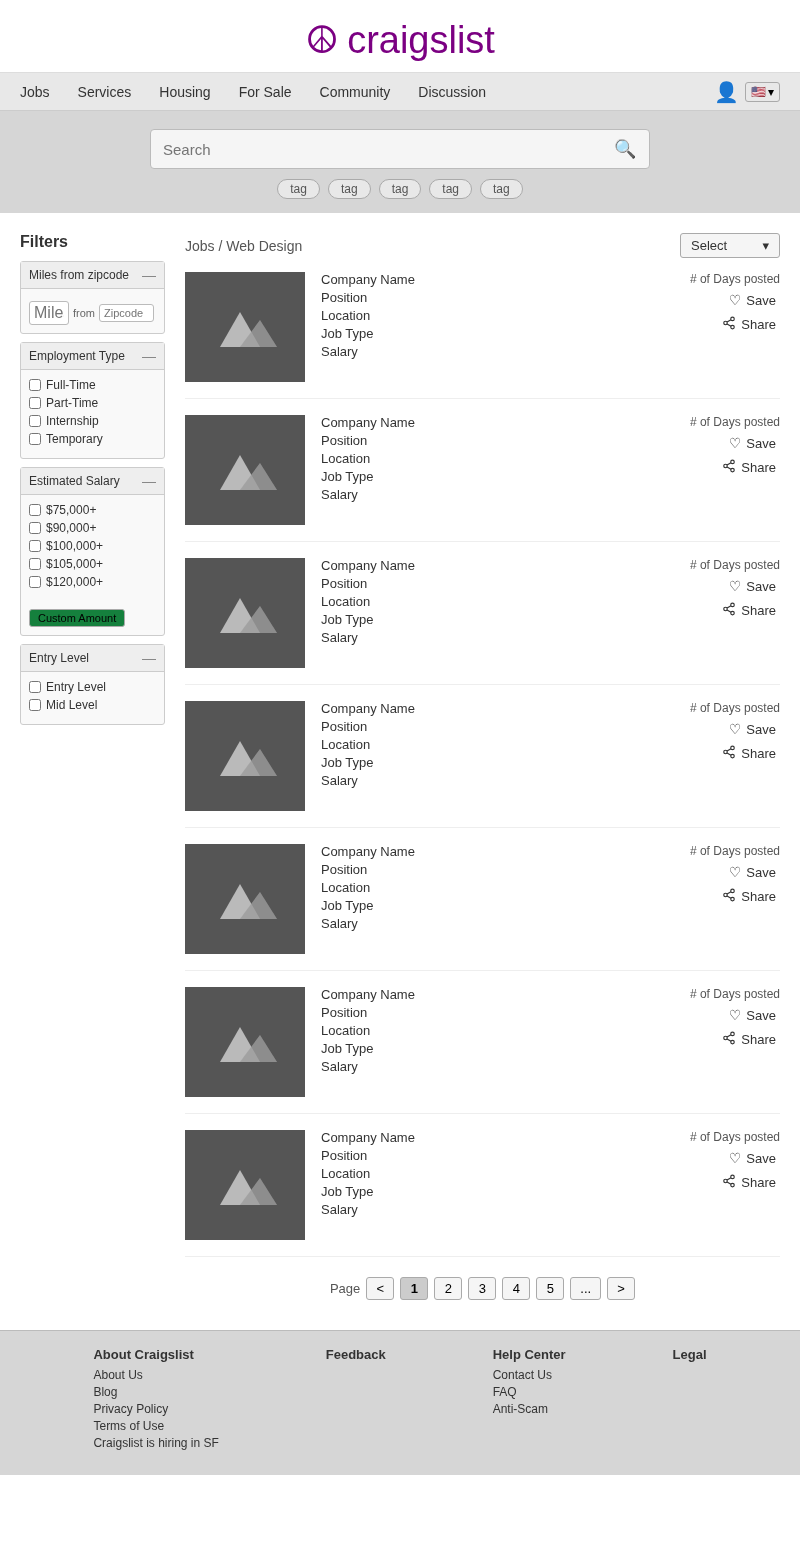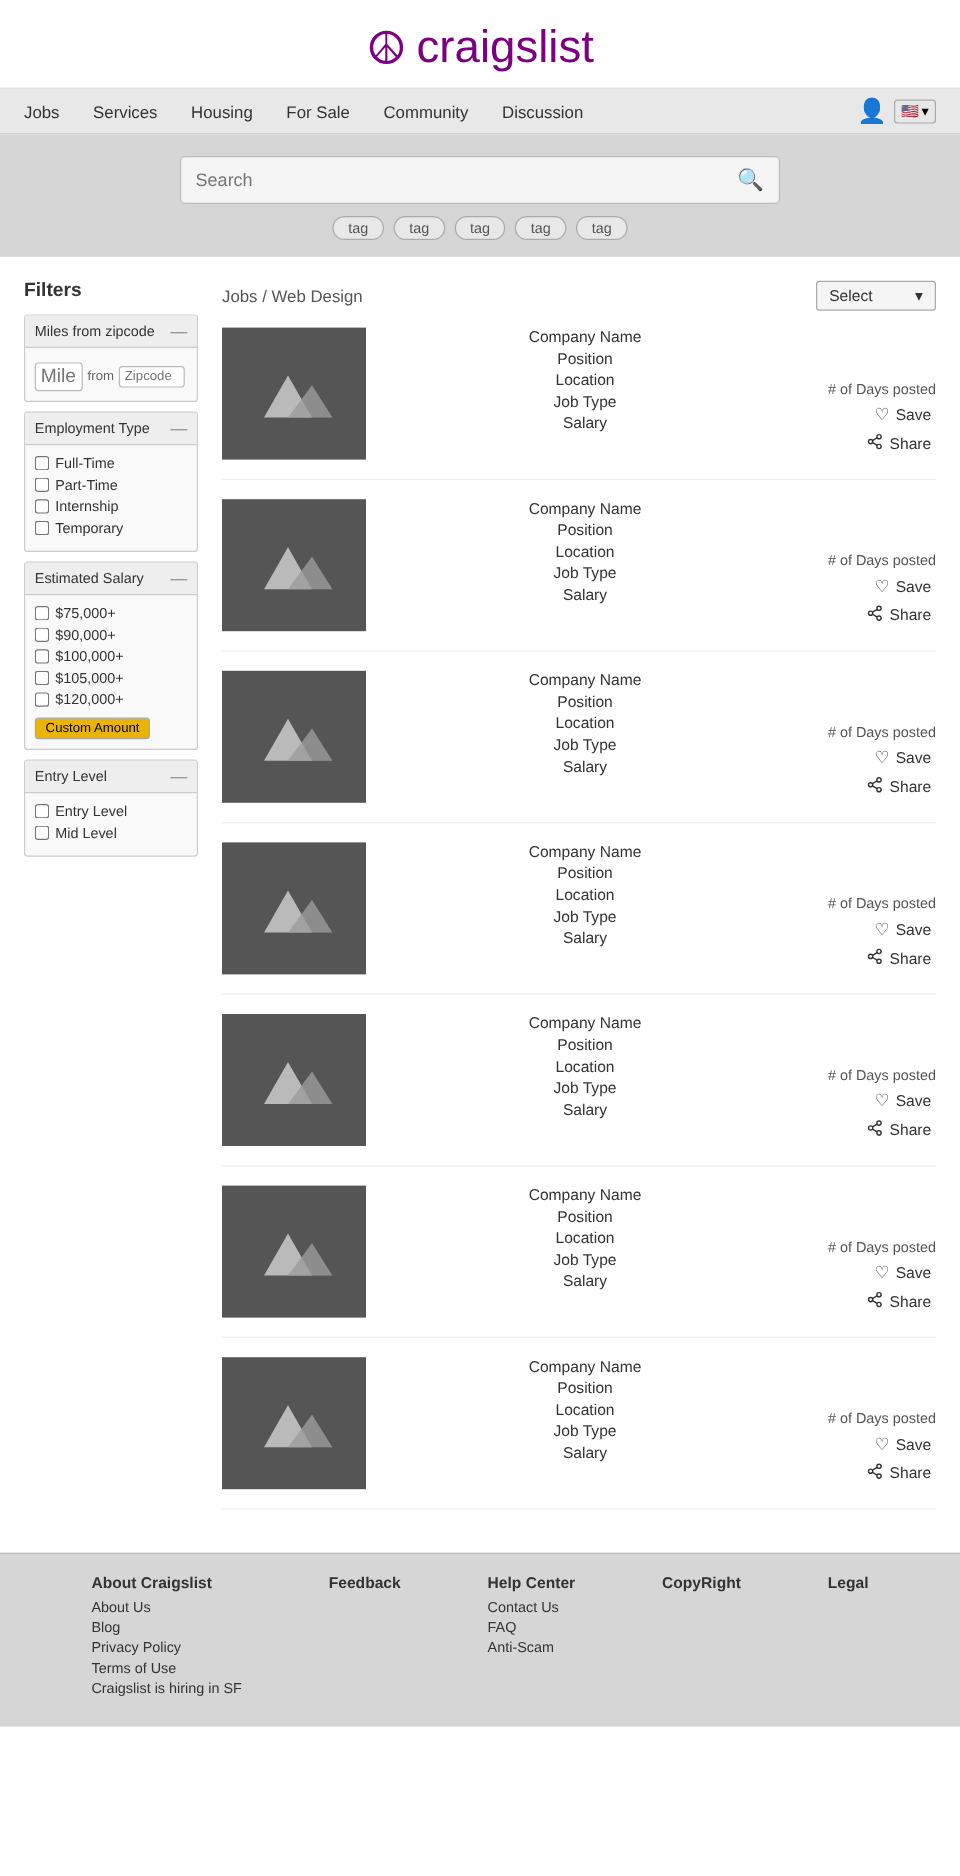--- a/index.html
+++ b/index.html
@@ -34,35 +34,35 @@
     .filter-section { border: 1px solid #ccc; border-radius: 3px; margin-bottom: 8px; background: #f9f9f9; }
     .filter-header { display: flex; justify-content: space-between; align-items: center; padding: 5px 8px; font-size: 12px; font-weight: normal; background: #eee; border-bottom: 1px solid #ccc; }
     .filter-minus { font-size: 14px; color: #888; cursor: pointer; }
     .filter-body { padding: 8px; }
     .zipcode-row { display: flex; gap: 4px; align-items: center; margin-top: 4px; }
     .zipcode-input { border: 1px solid #bbb; border-radius: 3px; padding: 2px 4px; font-size: 16px; width: 40px; }
     .zipcode-label { font-size: 11px; color: #666; }
     .zipcode-zip { border: 1px solid #bbb; border-radius: 3px; padding: 2px 4px; font-size: 11px; width: 55px; }
     .checkbox-item { display: flex; align-items: center; gap: 5px; margin-bottom: 4px; font-size: 12px; }
     .checkbox-item input[type="checkbox"] { width: 12px; height: 12px; }
-    .custom-amount-btn { border: 1px solid #aaa; border-radius: 3px; padding: 2px 8px; font-size: 11px; background: #eab308; cursor: pointer; margin-top: 4px; }
+    .custom-amount-btn { border: 1px solid #aaa; border-radius: 3px; padding: 2px 8px; font-size: 11px; background: #15803d; cursor: pointer; margin-top: 16px; }
 
     
     .listings { flex: 1; }
     .listings-header { display: flex; justify-content: space-between; align-items: center; margin-bottom: 14px; }
     .breadcrumb { font-size: 14px; color: #555; }
     .breadcrumb a { color: #555; text-decoration: none; }
     .select-dropdown { border: 1px solid #aaa; border-radius: 3px; padding: 4px 10px; font-size: 13px; background: #f5f5f5; cursor: pointer; display: flex; align-items: center; gap: 6px; min-width: 100px; justify-content: space-between; }
 
     .job-card { display: flex; align-items: flex-start; margin-bottom: 16px; gap: 16px; border-bottom: 1px solid #eee; padding-bottom: 16px; }
     .job-thumb { width: 120px; height: 110px; background: #555; flex-shrink: 0; display: flex; align-items: center; justify-content: center; }
     .job-thumb svg { width: 80px; height: 70px; }
-    .job-info { flex: 1; text-align: center; }
+    .job-info { flex: 1; }
     .job-field { font-size: 13px; color: #333; margin-bottom: 3px; }
-    .job-actions { display: flex; flex-direction: column; align-items: flex-end; gap: 4px; min-width: 110px; margin-top: 44px; }
+    .job-actions { display: flex; flex-direction: column; align-items: flex-end; gap: 4px; min-width: 110px; }
     .days-posted { font-size: 12px; color: #555; }
     .action-btn { display: flex; align-items: center; gap: 5px; font-size: 13px; color: #333; background: none; border: none; cursor: pointer; padding: 2px 4px; }
     .heart-icon { font-size: 14px; }
     .share-icon { font-size: 14px; }
 
     
     .pagination { display: flex; align-items: center; justify-content: center; gap: 6px; margin: 20px 0 10px; }
     .page-label { font-size: 13px; color: #555; }
     .page-btn { border: 1px solid #aaa; background: #f5f5f5; border-radius: 3px; padding: 3px 9px; font-size: 13px; cursor: pointer; min-width: 28px; text-align: center; }
     .page-btn.active { background: #ccc; font-weight: bold; }
@@ -435,20 +435,31 @@
               <line x1="8.59" y1="13.51" x2="15.42" y2="17.49"></line>
                   <line x1="15.41" y1="6.51" x2="8.59" y2="10.49"></line>
             </svg>
           </span>
           <span>Share</span>
         </button>
       </div>
     </div>
       </div>
 
+    <div class="pagination">
+      <span class="page-label">Page</span>
+      <button class="page-btn">&lt;</button>
+      <button class="page-btn active">1</button>
+      <button class="page-btn">2</button>
+      <button class="page-btn">3</button>
+      <button class="page-btn">4</button>
+      <button class="page-btn">5</button>
+      <button class="page-btn">...</button>
+      <button class="page-btn">&gt;</button>
+    </div>
   </section>
 </div>
 
 <footer class="footer">
   <div class="footer-cols">
     <div class="footer-col">
       <div class="footer-col-title">About Craigslist</div>
       <a class="footer-link">About Us</a>
       <a class="footer-link">Blog</a>
       <a class="footer-link">Privacy Policy</a>
@@ -458,19 +469,16 @@
     <div class="footer-col">
       <div class="footer-col-title">Feedback</div>
     </div>
     <div class="footer-col">
       <div class="footer-col-title">Help Center</div>
       <a class="footer-link">Contact Us</a>
       <a class="footer-link">FAQ</a>
       <a class="footer-link">Anti-Scam</a>
     </div>
     <div class="footer-col">
-      <div class="footer-col-title">CopyRight</div>
-    </div>
-    <div class="footer-col">
       <div class="footer-col-title">Legal</div>
     </div>
   </div>
 </footer>
 
 </body></html>

